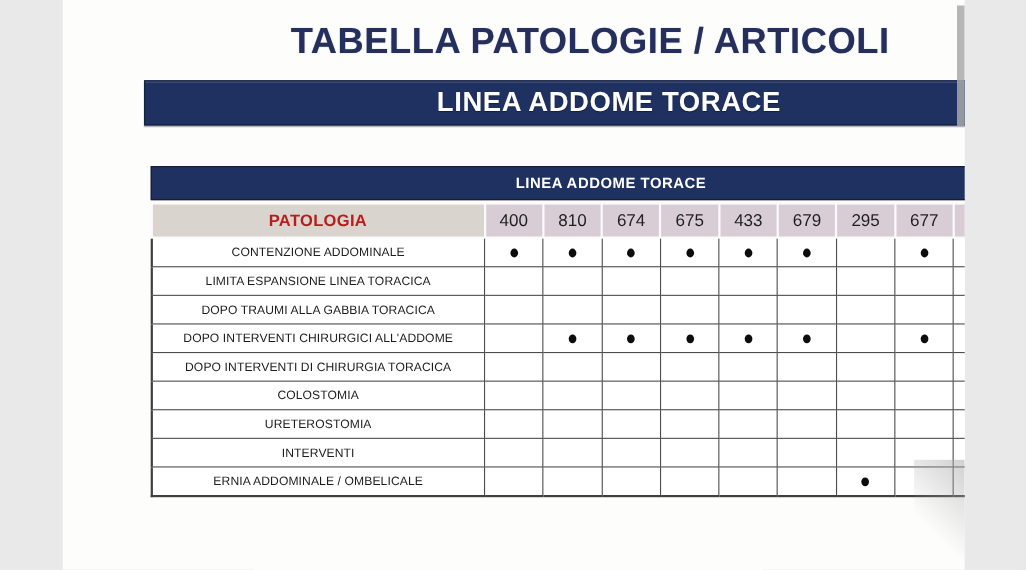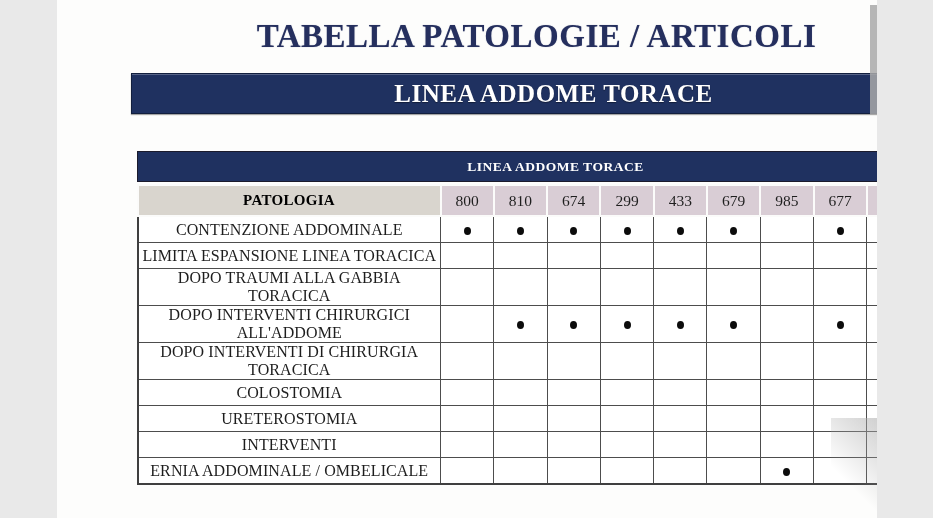--- a/index.html
+++ b/index.html
@@ -1,19 +1,19 @@
 <!DOCTYPE html>
 <html style="--navy: #1f3160; --title-navy: #252f5e; --hdr-path: #d9d5ce; --hdr-code: #d9cdd5;"><head>
 <meta charset="utf-8">
 <style>
   html,body { margin:0; padding:0; background:#e9e9e9; }
   .page {
     position:relative; width:820px; height:518px; margin:0 auto;
     background:#fdfdfc; overflow:hidden;
-    font-family:Liberation Serif, serif;
+    font-family:Liberation Sans, sans-serif;
   }
   .title {
     position:absolute; top:18px; left:0; width:960px; text-align:center;
     font-size:33px; font-weight:bold; letter-spacing:0.5px;
     color:var(--title-navy,#252f5e);
     text-shadow:0 0 1px rgba(30,40,90,.4);
   }
   .banner {
     position:absolute; left:74px; top:73px; width:844px; height:39px;
     background:var(--navy,#1f3160);
@@ -30,32 +30,32 @@
     height:29px; background:var(--navy,#1f3160);
     border:1px solid #1b1b2c; margin-bottom:2px;
     display:flex; align-items:center; justify-content:center;
     color:#ffffff; font-weight:bold; font-size:13.5px; letter-spacing:0.5px;
   }
   table { border-collapse:collapse; width:100%; table-layout:fixed; }
   th, td { padding:0; text-align:center; vertical-align:middle; }
   col.path-col { width:303px; }
   th.path-h {
     background:var(--hdr-path,#d9d5ce); border:2px solid #fbfbfa;
-    height:29px; font-size:15px; font-weight:bold; color:#000000; letter-spacing:0.3px;
+    height:29px; font-size:15px; font-weight:bold; color:#b91c1c; letter-spacing:0.3px;
   }
   th.code-h {
     background:var(--hdr-code,#d9cdd5); border:2px solid #fbfbfa;
     font-size:15.5px; font-weight:normal; color:#1f1f1f;
   }
   tbody td { border:1px solid #4d4d4d; height:25px; background:#ffffff; }
   tbody tr:first-child td { border-top:2px solid #3f3f3f; }
   tbody tr:last-child td { border-bottom:2px solid #3f3f3f;margin-left:32px; }
   tbody td:first-child { border-left:2px solid #3f3f3f; }
   tbody td:last-child { border-right:2px solid #3f3f3f; }
-  td.path-c { font-size:16px; color:#1d1d1d; letter-spacing:0.1px; }
+  td.path-c { font-size:11px; color:#1d1d1d; letter-spacing:0.1px; }
   .dot {
     display:inline-block; width:7px; height:8px; margin-top:2px;
     background:#0c0c0c; border-radius:50%;
   }
   
   .edge-strip {
     position:absolute; right:0; top:5px; width:7px; height:110px;
     background:#a9a9a9; opacity:.85;
   }
   .corner-shade {
@@ -86,27 +86,27 @@
           <col>
           <col>
           <col>
           <col>
           <col>
           <col>
         </colgroup>
       <thead>
         <tr>
             <th class="path-h">PATOLOGIA</th>
-            <th class="code-h">800</th>
+            <th class="code-h">400</th>
             <th class="code-h">810</th>
             <th class="code-h">674</th>
-            <th class="code-h">299</th>
+            <th class="code-h">675</th>
             <th class="code-h">433</th>
             <th class="code-h">679</th>
-            <th class="code-h">985</th>
+            <th class="code-h">295</th>
             <th class="code-h">677</th>
             <th class="code-h">393</th>
             <th class="code-h">678</th>
           </tr>
       </thead>
       <tbody>
           <tr>
             <td class="path-c">CONTENZIONE ADDOMINALE</td>
             <td class="dot-c"><span class="dot" title="•"></span></td>
             <td class="dot-c"><span class="dot" title="•"></span></td>

